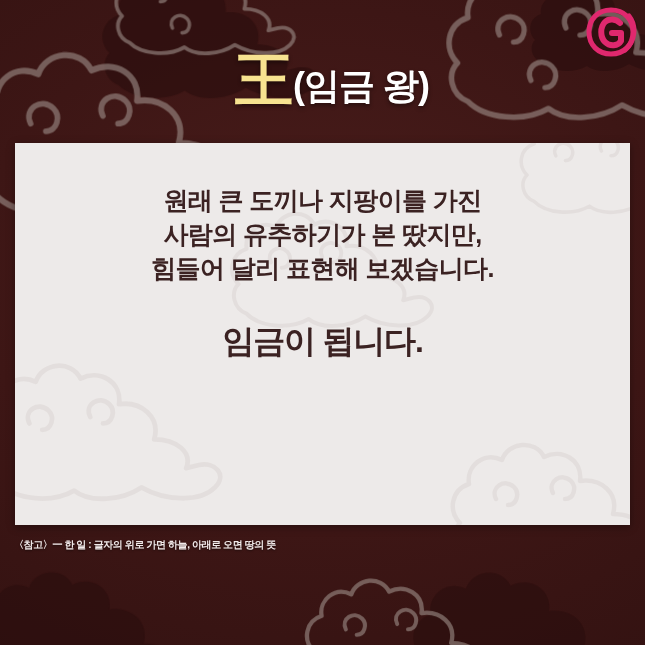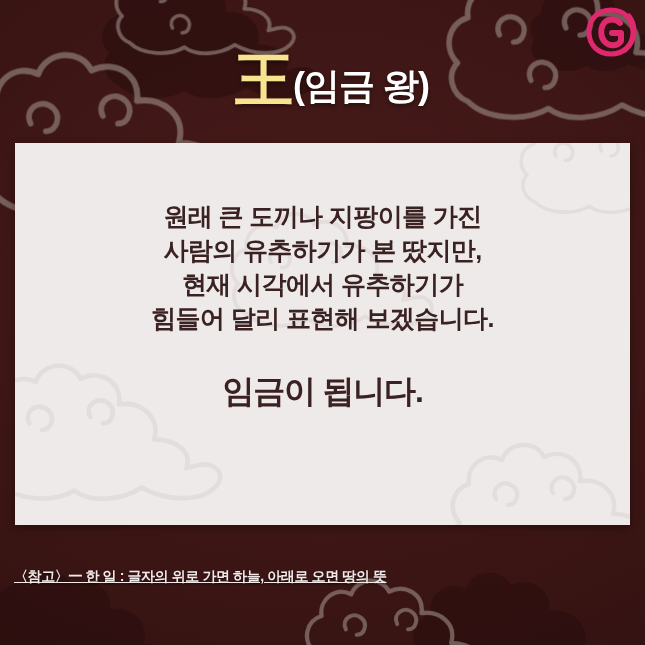--- a/index.html
+++ b/index.html
@@ -74,21 +74,21 @@
     position:absolute; inset:0;
     pointer-events:none;
     opacity:.55;
   }
   .card-watermark svg { display:block; width:615px; height:382px; }
 
   #card-text {
     position:relative;
     z-index:2;
     width:100%; height:100%;
-    padding-top:56px;
+    padding-top:40px;
     text-align:center;
   }
 
   
   #explanation-block {
     color:#3B2222;
     font-size:25px;
     font-weight:700;
     line-height:34px;
     letter-spacing:-0.6px;
@@ -103,29 +103,28 @@
     font-weight:700;
     line-height:44px;
     letter-spacing:-1.2px;
   }
   #conclusion-block .ln { display:block; white-space:nowrap; }
   .hl { color:#B81C28; }
 
   
   #footnote {
     position:absolute;
-    left:14px; top:568px;
+    left:14px; top:538px;
     z-index:5;
     color:#F2EAEA;
-    font-size:14px;
+    font-size:10px;
     font-weight:700;
     letter-spacing:-0.4px;
     white-space:nowrap;
     text-shadow:0 1px 2px rgba(0,0,0,.5);
-    text-decoration:underline;
   }
 </style>
 </head>
 <body>
 
 <div id="card-root">
 
   <div class="bg-clouds">
     <svg viewBox="0 0 645 645" xmlns="http://www.w3.org/2000/svg">
       <defs>
@@ -212,21 +211,20 @@
           <use href="#wmCloud" transform="translate(500,-40) scale(1.2)"></use>
         </g>
       </svg>
     </div>
 
     <div id="card-text">
 
       <div id="explanation-block">
         <span class="ln">원래 큰 도끼나 지팡이를 가진</span>
         <span class="ln">사람의 유추하기가 본 땄지만,</span>
-        <span class="ln">현재 시각에서 유추하기가</span>
         <span class="ln">힘들어 달리 표현해 보겠습니다.</span>
       </div>
 
       <div id="conclusion-block">
         <span class="ln"><span>임금이 됩니다.</span></span>
       </div>
 
     </div>
   </div>
 

